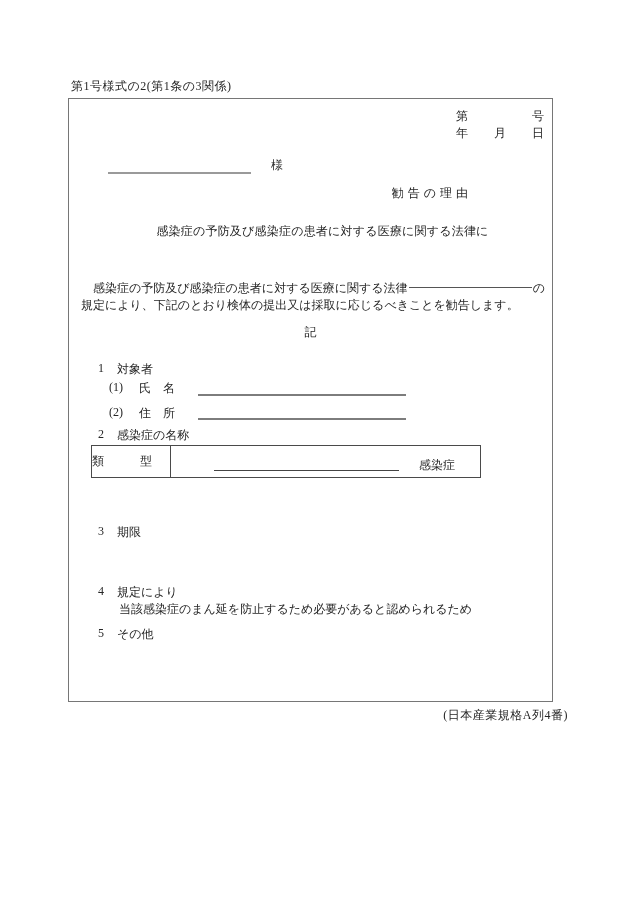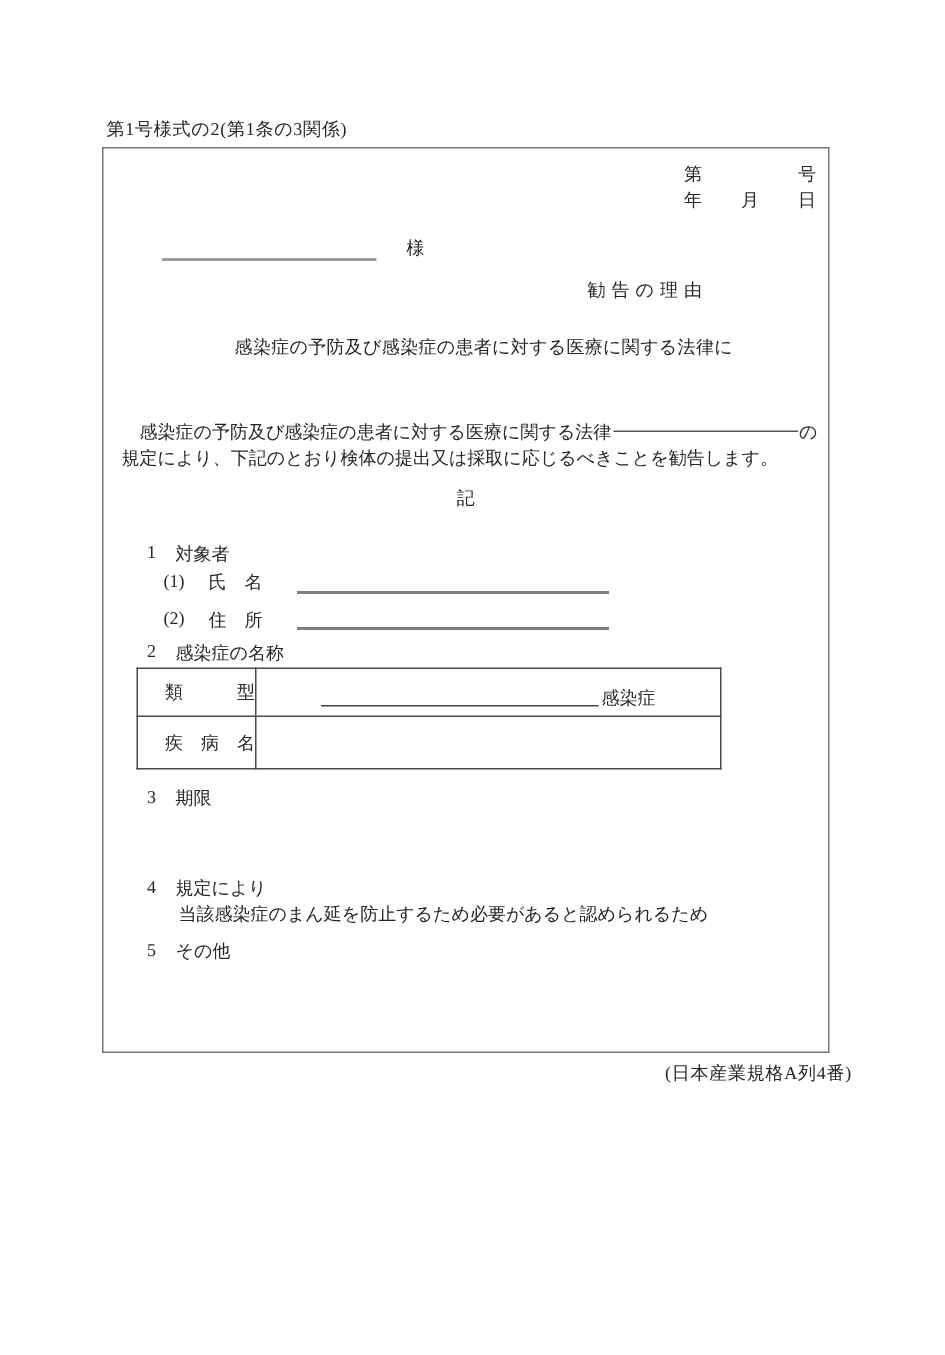--- a/index.html
+++ b/index.html
@@ -49,25 +49,25 @@
   .s2-head{left:29px;top:328px;}
   .s3-head{left:29px;top:425px;}
   .s4-head{left:29px;top:485px;}
   .s4-text{left:50px;top:502px;white-space:nowrap;}
   .s5-head{left:29px;top:527px;}
   .s5-text{left:50px;top:544px;white-space:nowrap;}
 
   
   .disease-table{left:22px;top:346px;width:390px;border-collapse:collapse;table-layout:fixed;}
   .disease-table td{border:1px solid #4a4a4a;padding:0;font-size:12px;}
-  .disease-table .col-head{width:78px;text-align:right;vertical-align:middle;}
+  .disease-table .col-head{width:78px;text-align:left;vertical-align:middle;}
   .row1{height:32px;}
   .row2{height:35px;}
   .type-cell{vertical-align:bottom;}
-  .type-cell-inner{display:flex;align-items:flex-end;padding:0 6px 3px 43px;}
+  .type-cell-inner{display:flex;align-items:flex-end;padding:0 6px 3px 43px;gap:18px;}
   .type-blank{width:185px;border-bottom:1px solid #444;margin-bottom:3px;}
   .type-suffix{margin-left:2px;white-space:nowrap;}
 </style>
 </head>
 <body>
 
 <div class="page">
 
   <div class="abs form-label">第1号様式の2(第1条の3関係)</div>
 
@@ -132,24 +132,20 @@
       <tbody>
           <tr class="row1">
         <td class="col-head">類　　　型</td>
         <td class="type-cell">
           <div class="type-cell-inner">
             <span class="type-blank"></span>
             <span class="type-suffix">感染症</span>
           </div>
         </td>
       </tr>
-      <tr class="row2">
-        <td class="col-head">疾　病　名</td>
-        <td></td>
-      </tr>
     </tbody>
       </table>
 
     <div class="abs sec s3-head">
       <span class="num">3</span>
       <span>期限</span>
     </div>
 
     <div class="abs sec s4-head">
       <span class="num">4</span>

